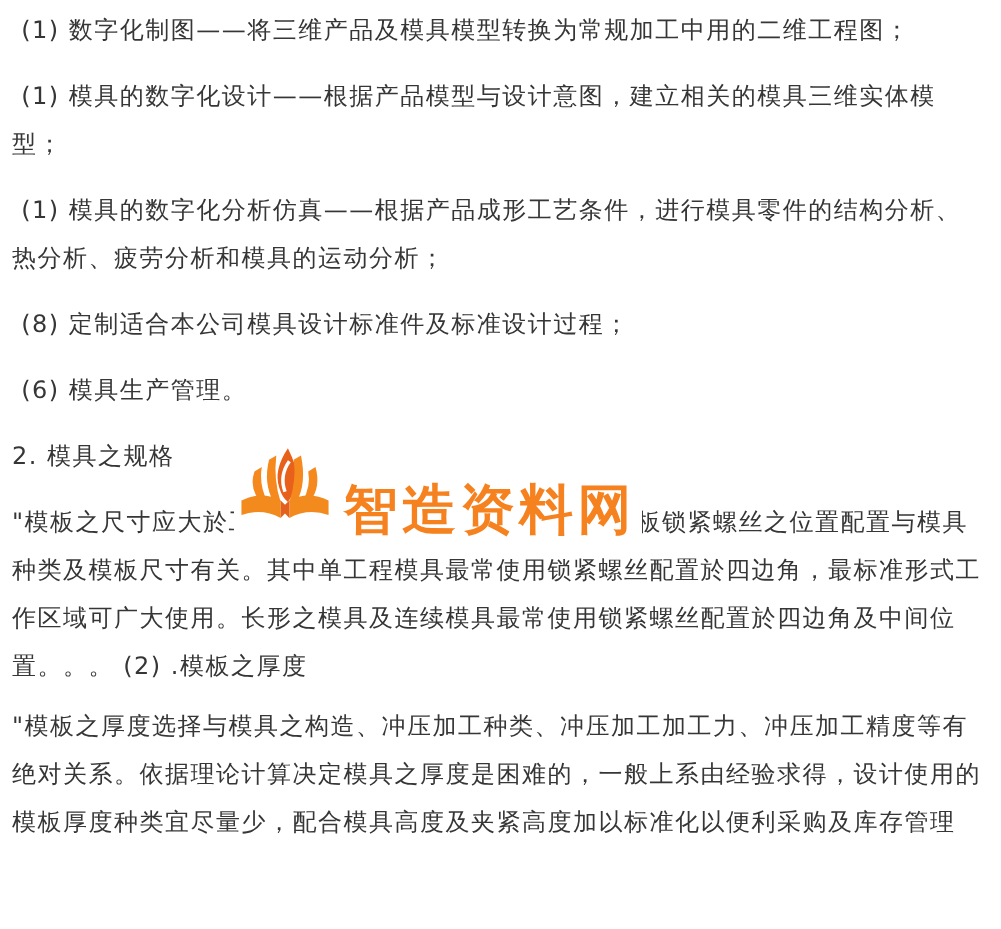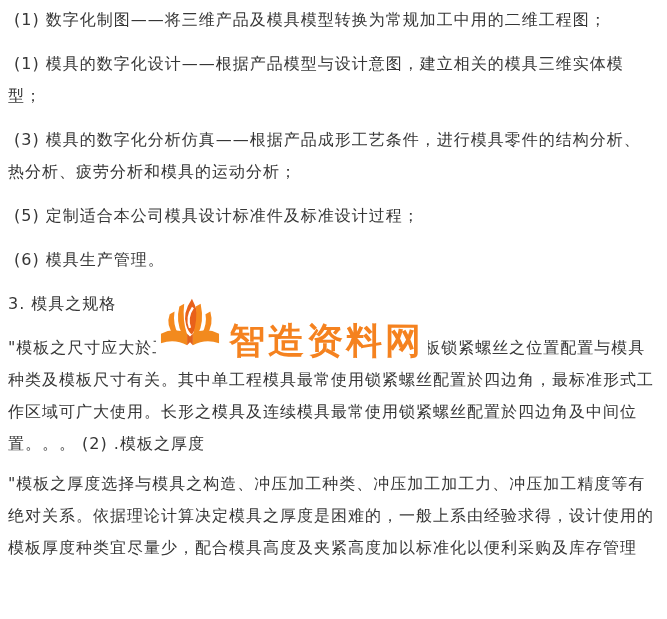--- a/index.html
+++ b/index.html
@@ -46,25 +46,25 @@
     margin-top: 37px;
   }
 </style>
 </head>
 <body style="color: rgb(54, 54, 54); background: rgb(255, 255, 255);">
 
 <div class="doc">
   <p> (1) 数字化制图——将三维产品及模具模型转换为常规加工中用的二维工程图；</p>
   <p> (1) 模具的数字化设计——根据产品模型与设计意图，建立相关的模具三维实体模
 型；</p>
-  <p> (3) 模具的数字化分析仿真——根据产品成形工艺条件，进行模具零件的结构分析、
+  <p> (1) 模具的数字化分析仿真——根据产品成形工艺条件，进行模具零件的结构分析、
 热分析、疲劳分析和模具的运动分析；</p>
-  <p> (5) 定制适合本公司模具设计标准件及标准设计过程；</p>
+  <p> (8) 定制适合本公司模具设计标准件及标准设计过程；</p>
   <p> (6) 模具生产管理。</p>
-  <p>3. 模具之规格</p>
+  <p>2. 模具之规格</p>
   <p class="para-body"><span>"模板之尺寸应大於工作区域，并选择标准模板尺寸。模板锁紧螺丝之位置配置与模具
 种类及模板尺寸有关。其中单工程模具最常使用锁紧</span><span class="u">螺丝</span><span>配置於四边角，最标准形式工
 作区域可广大使用。长形之模具及连续模具最常使用锁紧</span><span class="u">螺丝</span><span>配置於四边角及中间位
 置。。。 (2) .模板之厚度</span></p>
   <p class="para-body">"模板之厚度选择与模具之构造、冲压加工种类、冲压加工加工力、冲压加工精度等有
 绝对关系。依据理论计算决定模具之厚度是困难的，一般上系由经验求得，设计使用的
 模板厚度种类宜尽量少，配合模具高度及夹紧高度加以标准化以便利采购及库存管理</p>
 </div>
 
 <div class="watermark">

